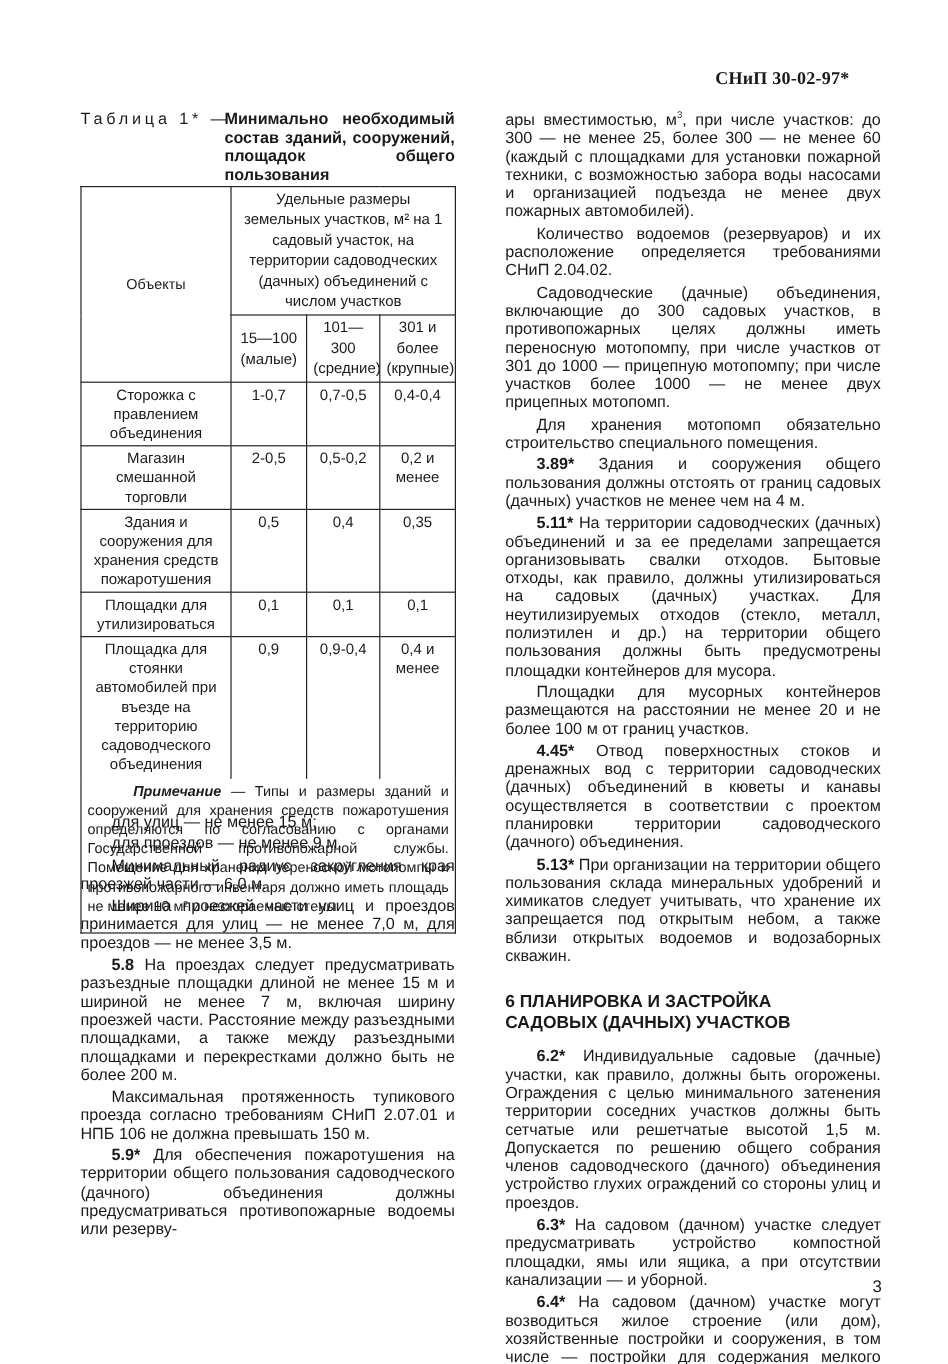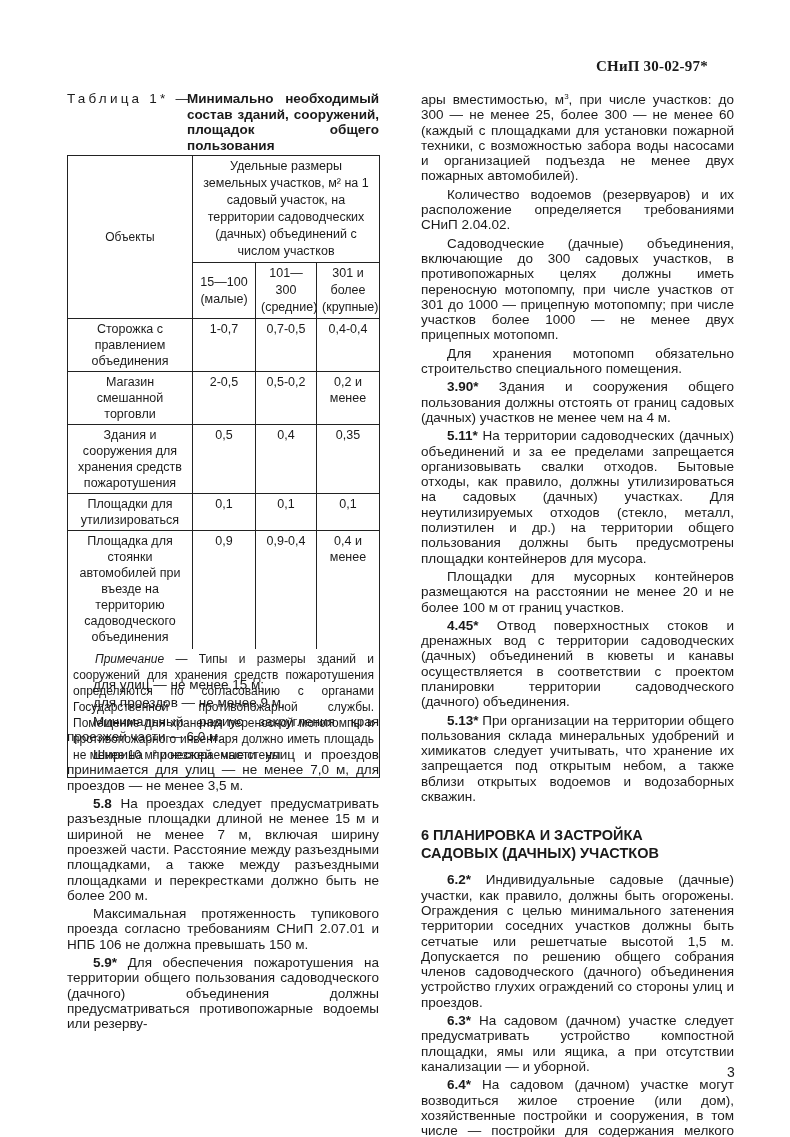--- a/index.html
+++ b/index.html
@@ -16,21 +16,21 @@
 
   table.t1 { position: absolute; left: 67px; top: 155px; width: 312px; border-collapse: collapse;
              font-size: 12.5px; line-height: 16px; table-layout: fixed; }
   table.t1 td { border: 1.5px solid #222; padding: 2px 5px; vertical-align: top; }
   table.t1 td.obj { text-align: center; }
   table.t1 td.num { text-align: center; }
   table.t1 td.hdr { text-align: center; vertical-align: middle; font-size: 12.5px; line-height: 17px; }
   table.t1 td.obj-h { text-align: center; vertical-align: middle; font-size: 12px; }
   table.t1 tr.last td { border-bottom: none; padding-bottom: 4px; }
   table.t1 td.note { border-top: none; font-size: 12px; line-height: 16px; padding: 2px 5px 14px 5px; text-align: justify; }
-  table.t1 td.note .nlab { font-weight: normal; font-style: italic; }
+  table.t1 td.note .nlab { font-weight: bold; font-style: italic; margin-left: 16px; }
   table.t1 .indent { display: inline-block; width: 22px; }
 
   .col { font-size: 13.5px; line-height: 15.3px; text-align: justify; }
   .col p { margin: 0 0 3px 0; text-indent: 26px; }
   .col b { font-weight: bold; }
   .lcol { left: 67px; top: 677px; width: 312px; }
   .rcol { left: 421px; top: 92px; width: 313px; }
   .section-title { font-weight: bold; font-size: 14.5px; line-height: 18px; text-align: left; margin: 22px 0 10px 0; text-indent: 0 !important; }
   sup { font-size: 8px; line-height: 0; vertical-align: super; }
 </style>
@@ -105,21 +105,21 @@
   <p><b>5.8</b><span> На проездах следует предусматривать разъездные площадки длиной не менее 15 м и шириной не менее 7 м, включая ширину проезжей части. Расстояние между разъездными площадками, а также между разъездными площадками и перекрестками должно быть не более 200 м.</span></p>
   <p>Максимальная протяженность тупикового проезда согласно требованиям СНиП 2.07.01 и НПБ 106 не должна превышать 150 м.</p>
   <p><b>5.9*</b><span> Для обеспечения пожаротушения на территории общего пользования садоводческого (дачного) объединения должны предусматриваться противопожарные водоемы или резерву-</span></p>
 </div>
 
 <div class="abs col rcol">
   <p style="text-indent:0"><span>ары вместимостью, м</span><sup>3</sup><span>, при числе участков: до 300 — не менее 25, более 300 — не менее 60 (каждый с площадками для установки пожарной техники, с возможностью забора воды насосами и организацией подъезда не менее двух пожарных автомобилей).</span></p>
   <p>Количество водоемов (резервуаров) и их расположение определяется требованиями СНиП 2.04.02.</p>
   <p>Садоводческие (дачные) объединения, включающие до 300 садовых участков, в противопожарных целях должны иметь переносную мотопомпу, при числе участков от 301 до 1000 — прицепную мотопомпу; при числе участков более 1000 — не менее двух прицепных мотопомп.</p>
   <p>Для хранения мотопомп обязательно строительство специального помещения.</p>
-  <p><b>3.90*</b><span> Здания и сооружения общего пользования должны отстоять от границ садовых (дачных) участков не менее чем на 4 м.</span></p>
+  <p><b>3.89*</b><span> Здания и сооружения общего пользования должны отстоять от границ садовых (дачных) участков не менее чем на 4 м.</span></p>
   <p><b>5.11*</b><span> На территории садоводческих (дачных) объединений и за ее пределами запрещается организовывать свалки отходов. Бытовые отходы, как правило, должны утилизироваться на садовых (дачных) участках. Для неутилизируемых отходов (стекло, металл, полиэтилен и др.) на территории общего пользования должны быть предусмотрены площадки контейнеров для мусора.</span></p>
   <p>Площадки для мусорных контейнеров размещаются на расстоянии не менее 20 и не более 100 м от границ участков.</p>
   <p><b>4.45*</b><span> Отвод поверхностных стоков и дренажных вод с территории садоводческих (дачных) объединений в кюветы и канавы осуществляется в соответствии с проектом планировки территории садоводческого (дачного) объединения.</span></p>
   <p><b>5.13*</b><span> При организации на территории общего пользования склада минеральных удобрений и химикатов следует учитывать, что хранение их запрещается под открытым небом, а также вблизи открытых водоемов и водозаборных скважин.</span></p>
 
   <div class="section-title">
     <div>6 ПЛАНИРОВКА И ЗАСТРОЙКА</div>
     <div>САДОВЫХ (ДАЧНЫХ) УЧАСТКОВ</div>
   </div>
 

